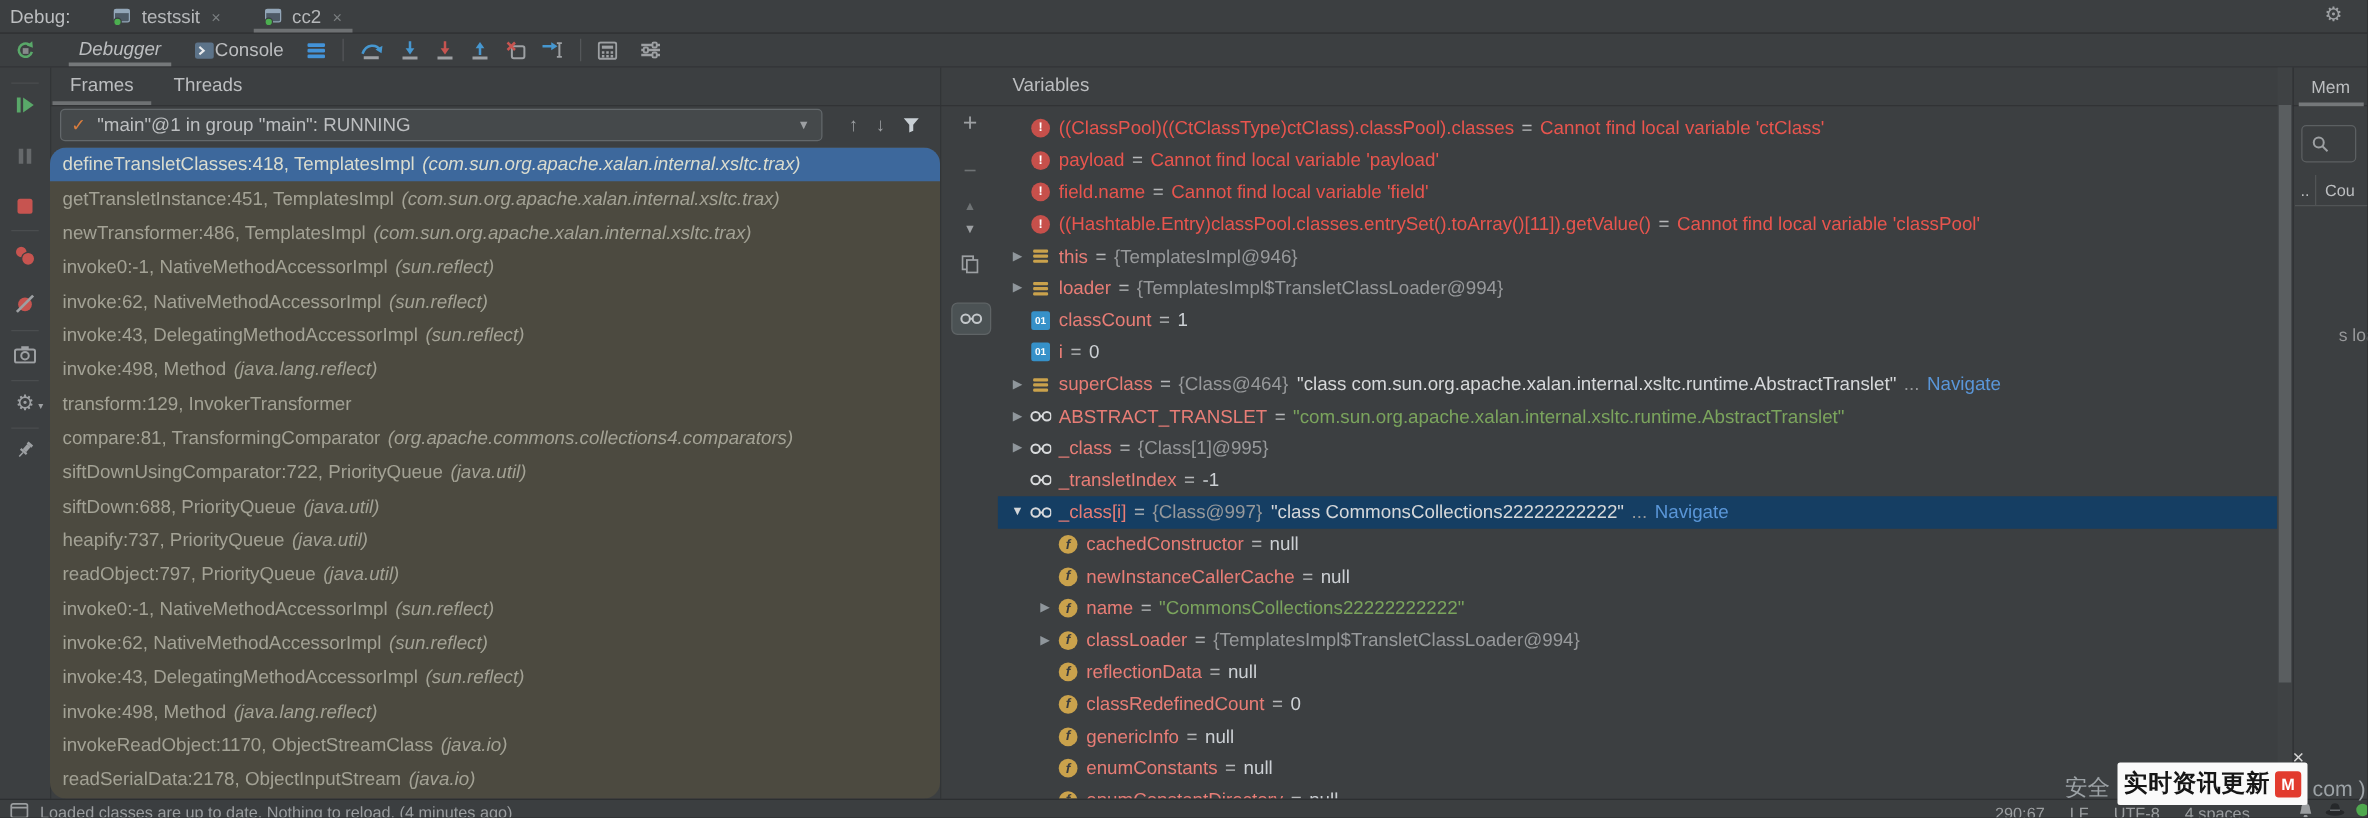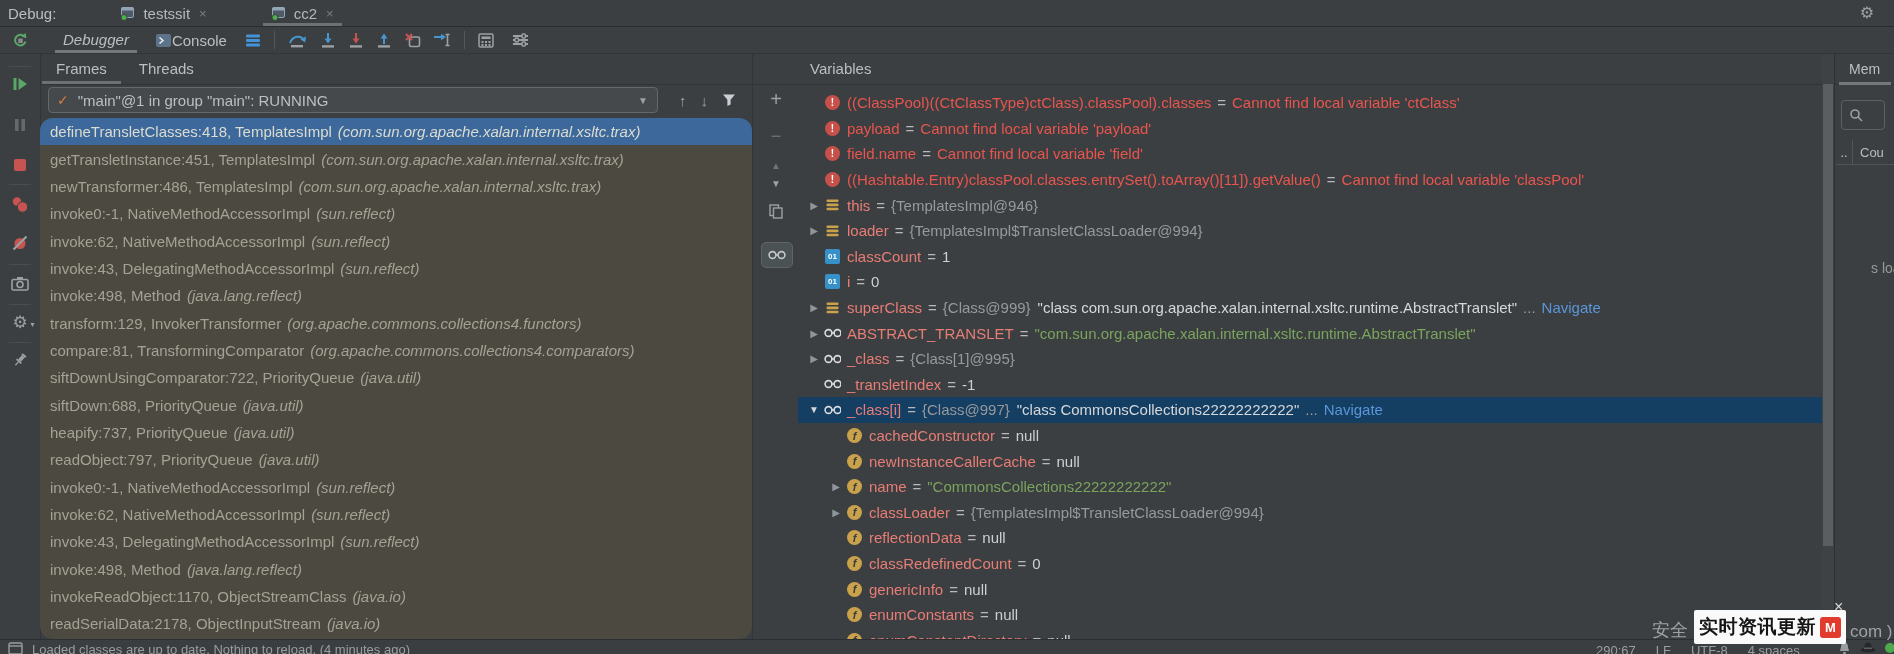--- a/index.html
+++ b/index.html
@@ -3,21 +3,21 @@
 <meta charset="utf-8">
 <style>
   html,body{margin:0;padding:0;background:#2b2b2b;}
   #root{position:relative;width:1894px;height:654px;background:#3c3f41;overflow:hidden;
         font-family:"Liberation Sans","DejaVu Sans",sans-serif;color:#bbbdbf;font-size:15px;}
   .nw{white-space:nowrap;}
   svg{display:block;}
 
   
   #titlebar{position:absolute;left:0;top:0;width:100%;height:26px;display:flex;align-items:center;
-            background:#3c3f41;border-bottom:1px solid #2a2c2e;gap:30px;}
+            background:#3c3f41;border-bottom:1px solid #2a2c2e;}
   .debug-label{margin-left:8px;color:#bcbec0;}
   .rtab{display:flex;align-items:center;gap:7px;height:26px;padding:0 10px;position:relative;color:#b6b8ba;}
   .rtab.first{margin-left:24px;}
   .rtab .x{color:#7b7f81;font-size:13px;margin-left:2px;}
   .tab-indicator{position:absolute;left:2px;right:2px;bottom:0;height:3px;background:#6e7173;}
   #tb-gear{position:absolute;right:20px;top:3px;font-size:16px;color:#9da0a3;line-height:20px;}
 
   
   #toolbar{position:absolute;left:0;top:27px;width:100%;height:26px;display:flex;align-items:center;
            background:#3c3f41;border-bottom:1px solid #323537;}
@@ -360,21 +360,20 @@
       <div class="frow">
           <span class="ftxt">invoke:43, DelegatingMethodAccessorImpl</span>
           <span class="floc">(sun.reflect)</span>
         </div>
       <div class="frow">
           <span class="ftxt">invoke:498, Method</span>
           <span class="floc">(java.lang.reflect)</span>
         </div>
       <div class="frow">
           <span class="ftxt">transform:129, InvokerTransformer</span>
-          <span class="floc">(org.apache.commons.collections4.functors)</span>
         </div>
       <div class="frow">
           <span class="ftxt">compare:81, TransformingComparator</span>
           <span class="floc">(org.apache.commons.collections4.comparators)</span>
         </div>
       <div class="frow">
           <span class="ftxt">siftDownUsingComparator:722, PriorityQueue</span>
           <span class="floc">(java.util)</span>
         </div>
       <div class="frow">
@@ -529,21 +528,21 @@
             <svg width="13" height="12">
               <g fill="#caa24c">
                 <rect x="0.5" y="0.5" width="12" height="2.6" rx="1"></rect>
                 <rect x="0.5" y="4.6" width="12" height="2.6" rx="1"></rect>
                 <rect x="0.5" y="8.7" width="12" height="2.6" rx="1"></rect>
               </g>
             </svg>
           </span>
           <span class="nm">superClass</span>
           <span class="eq">=</span>
-          <span class="vv gray">{Class@999}</span>
+          <span class="vv gray">{Class@464}</span>
           <span class="vv white ml">"class com.sun.org.apache.xalan.internal.xsltc.runtime.AbstractTranslet"</span>
           <span class="ell">...</span>
           <span class="lnk">Navigate</span>
         </div>
       <div class="vr l0">
           <span class="xp">▶</span>
           <span class="ic">
             <svg width="18" height="10">
               <circle cx="4.5" cy="5" r="3.4" fill="none" stroke="#d8dadc" stroke-width="1.6"></circle>
               <circle cx="13.5" cy="5" r="3.4" fill="none" stroke="#d8dadc" stroke-width="1.6"></circle>

